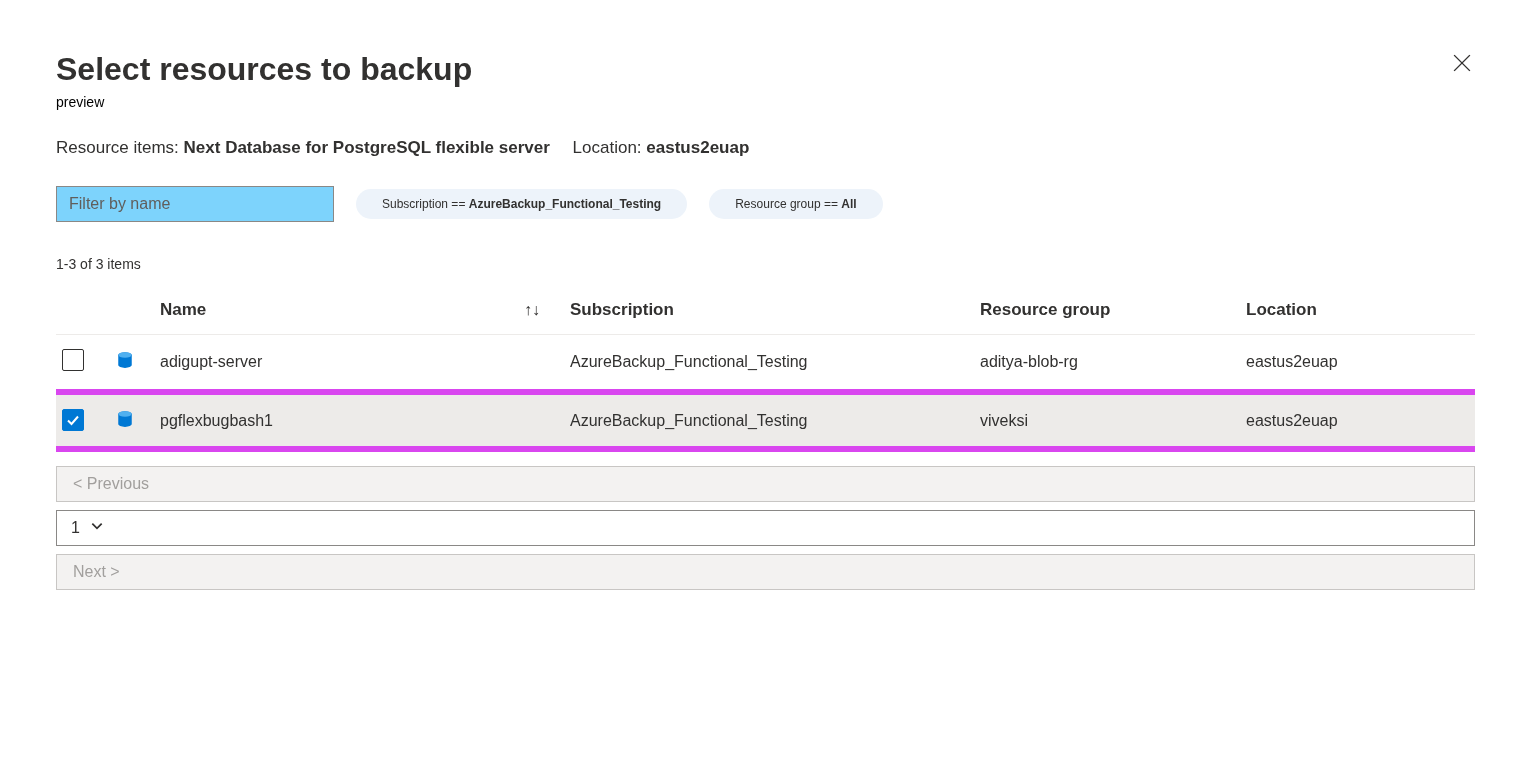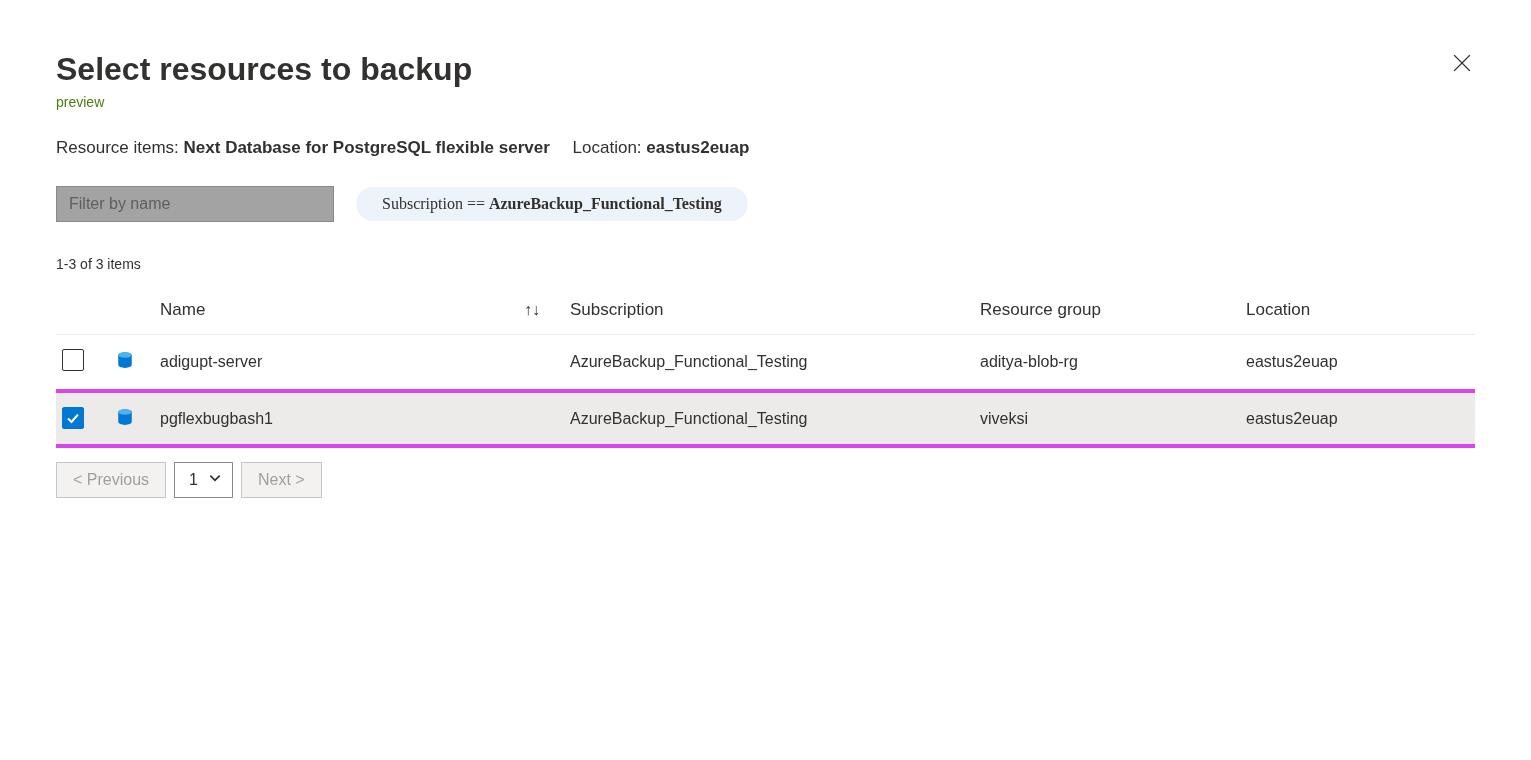--- a/index.html
+++ b/index.html
@@ -16,21 +16,21 @@
       justify-content: space-between;
       align-items: flex-start;
     }
     .title {
       font-size: 32px;
       font-weight: 700;
       margin: 0;
       line-height: 1.2;
     }
     .subtitle {
-      color: #4d7c0f;
+      color: #000000;
       font-size: 14px;
       margin-top: 6px;
     }
     .close-btn {
       background: none;
       border: none;
       cursor: pointer;
       padding: 4px;
       color: #323130;
     }
@@ -49,53 +49,52 @@
       gap: 22px;
       margin-top: 28px;
     }
     .filter-input {
       width: 278px;
       height: 36px;
       border: 1px solid #8a8886;
       padding: 0 12px;
       font-size: 16px;
       color: #323130;
-      background: #a3a3a3;
+      background: #7dd3fc;
     }
     .filter-input::placeholder { color: #605e5c; }
     .pill {
       background: #edf3fa;
       border-radius: 22px;
       padding: 8px 26px;
-      font-size: 16px;
+      font-size: 12px;
       color: #323130;
       cursor: pointer;
       user-select: none;
-      font-family: Liberation Serif, serif;
     }
     .pill .pill-value { font-weight: 600; }
     .count-line {
       margin-top: 34px;
       font-size: 14px;
       color: #323130;
     }
     table {
       width: 100%;
       border-collapse: collapse;
       margin-top: 14px;
       table-layout: fixed;
     }
     thead th {
       text-align: left;
-      font-weight: 400;
+      font-weight: 700;
       font-size: 17px;
       padding: 14px 6px;
       border-bottom: 1px solid #edebe9;
     }
-    tbody tr { border-bottom: 4px solid #d946ef; }
+    tbody tr { border-bottom: 6px solid #d946ef; }
     tbody tr.selected { background: #edebe9; border-radius: 15px; }
     tbody td {
       padding: 14px 6px;
       font-size: 16px;
       vertical-align: middle;
     }
     .col-check { width: 54px; }
     .col-icon  { width: 44px; }
     .col-name  { width: 350px; }
     .col-sort  { width: 60px; text-align: right; padding-right: 24px !important; }
@@ -126,20 +125,21 @@
     .sort-arrows {
       display: inline-flex;
       gap: 0;
       color: #323130;
       font-size: 16px;
     }
     .pager {
       display: flex;
       gap: 8px;
       margin-top: 14px;
+      flex-direction: column;
     }
     .pager-btn {
       height: 36px;
       padding: 0 16px;
       background: #f3f2f1;
       border: 1px solid #c8c6c4;
       color: #a19f9d;
       font-size: 16px;
       cursor: not-allowed;
       display:flex; align-items:center;
@@ -183,20 +183,23 @@
   <span class="meta-item">
     <span class="label">Location:</span>
     <span class="value">eastus2euap</span>
   </span>
 </div>
 
 <div class="filter-row">
   <input class="filter-input" type="text" placeholder="Filter by name" style="">
   <div class="pill">
     <span>Subscription == </span><span class="pill-value">AzureBackup_Functional_Testing</span>
+  </div>
+  <div class="pill">
+    <span>Resource group == </span><span class="pill-value">All</span>
   </div>
 </div>
 
 <div class="count-line">1-3 of 3 items</div>
 
 <table>
   <colgroup>
     <col class="col-check">
       <col class="col-icon">
       <col class="col-name">

